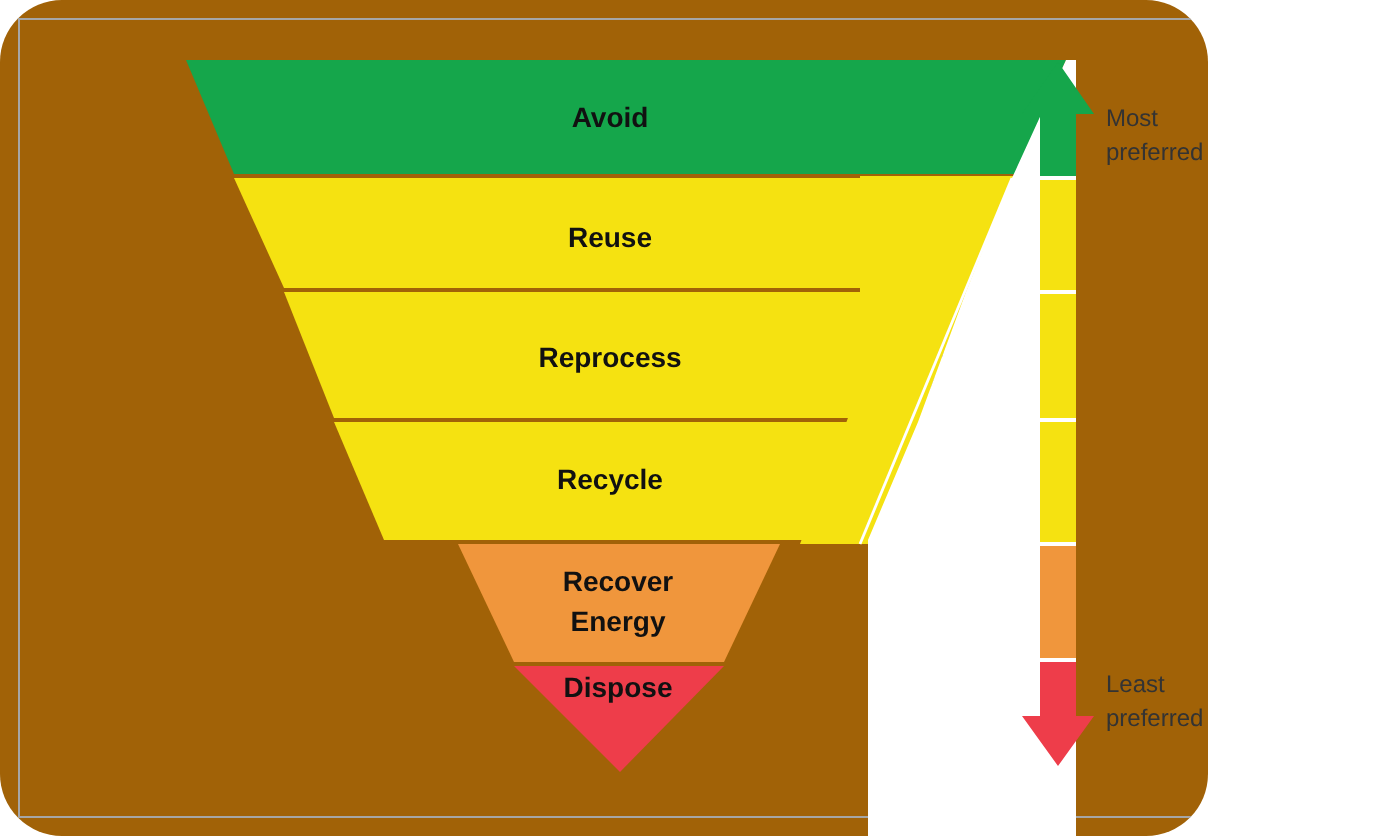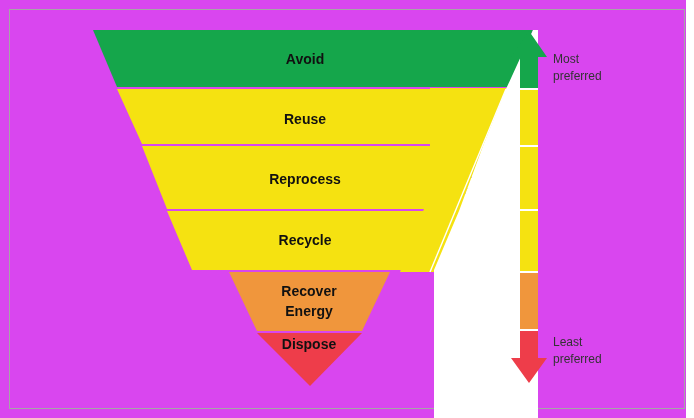--- a/index.html
+++ b/index.html
@@ -5,25 +5,26 @@
   html, body {
     margin: 0;
     padding: 0;
     background: #ffffff;
   }
   body {
     font-family: "Liberation Sans", sans-serif;
   }
   #canvas {
     position: relative;
-    width: 686px;
+    width: 604px;
     height: 418px;
-    background: #d946ef;
+    background: #a16207;
     box-sizing: border-box;
     overflow: hidden;
+    border-radius: 31px;
   }
   #frame-border {
     position: absolute;
     left: 9px;
     top: 9px;
     width: 676px;
     height: 400px;
     border: 1px solid #a6a6a6;
     box-sizing: border-box;
     pointer-events: none;

